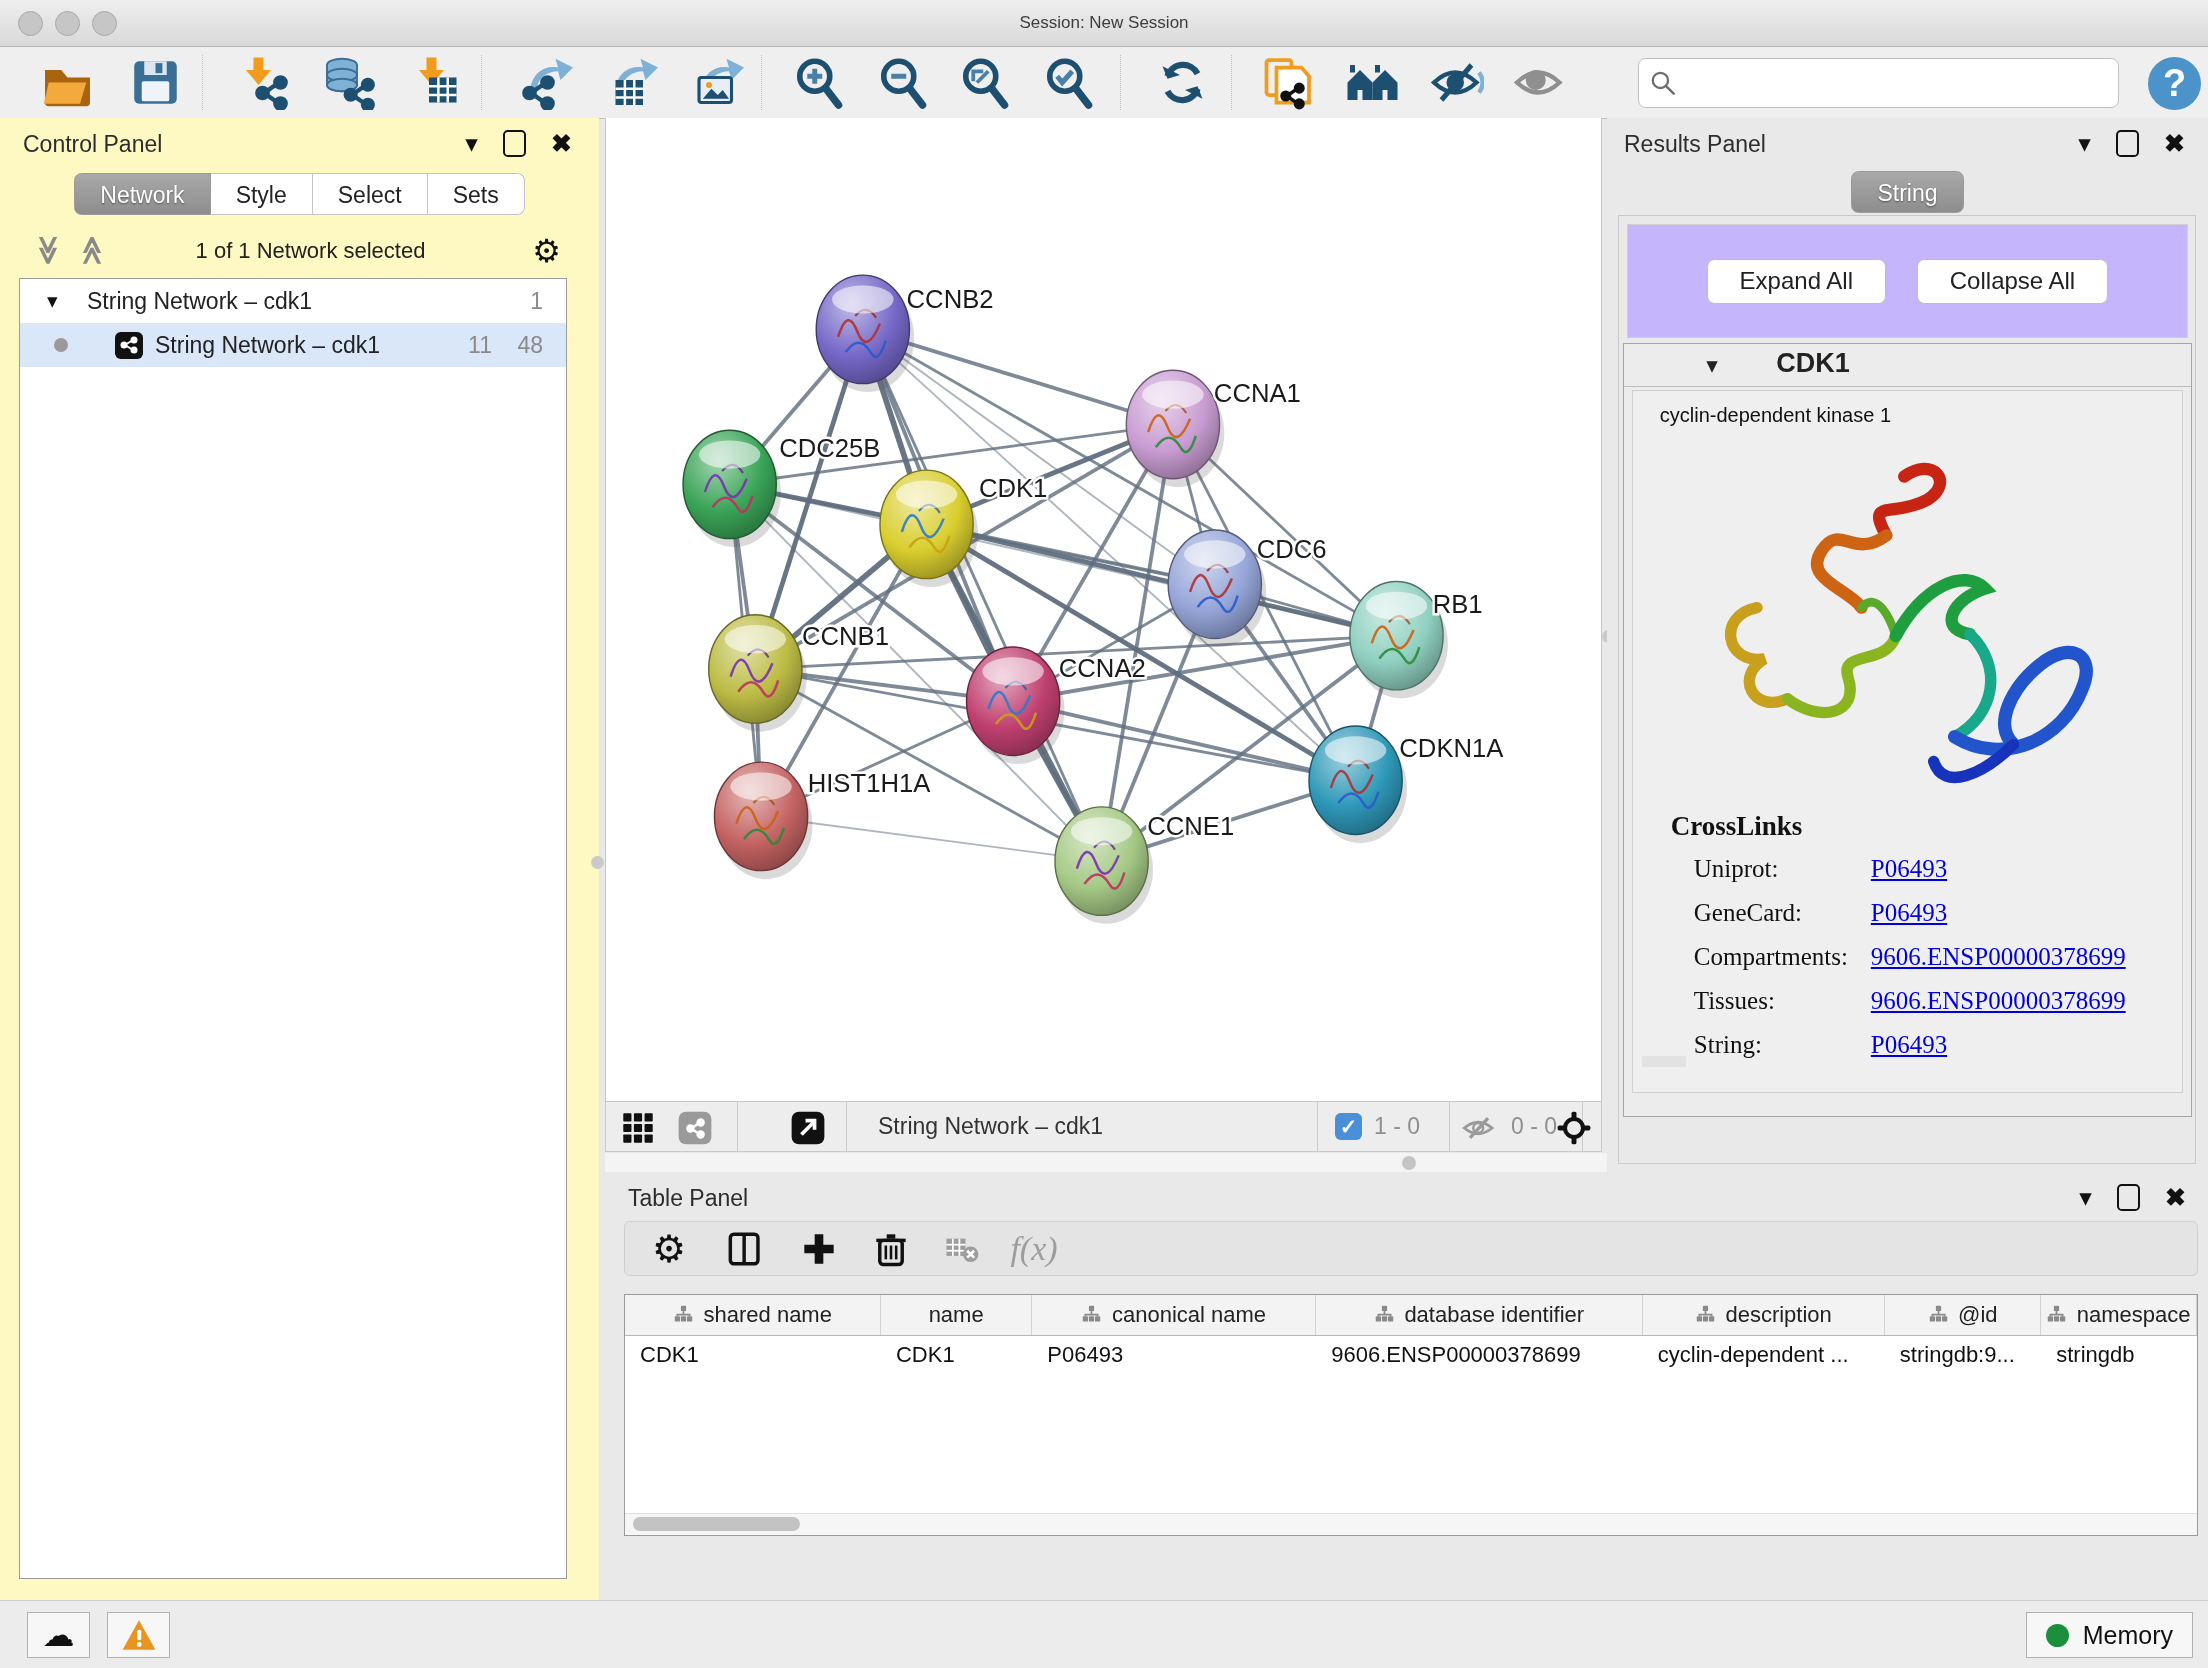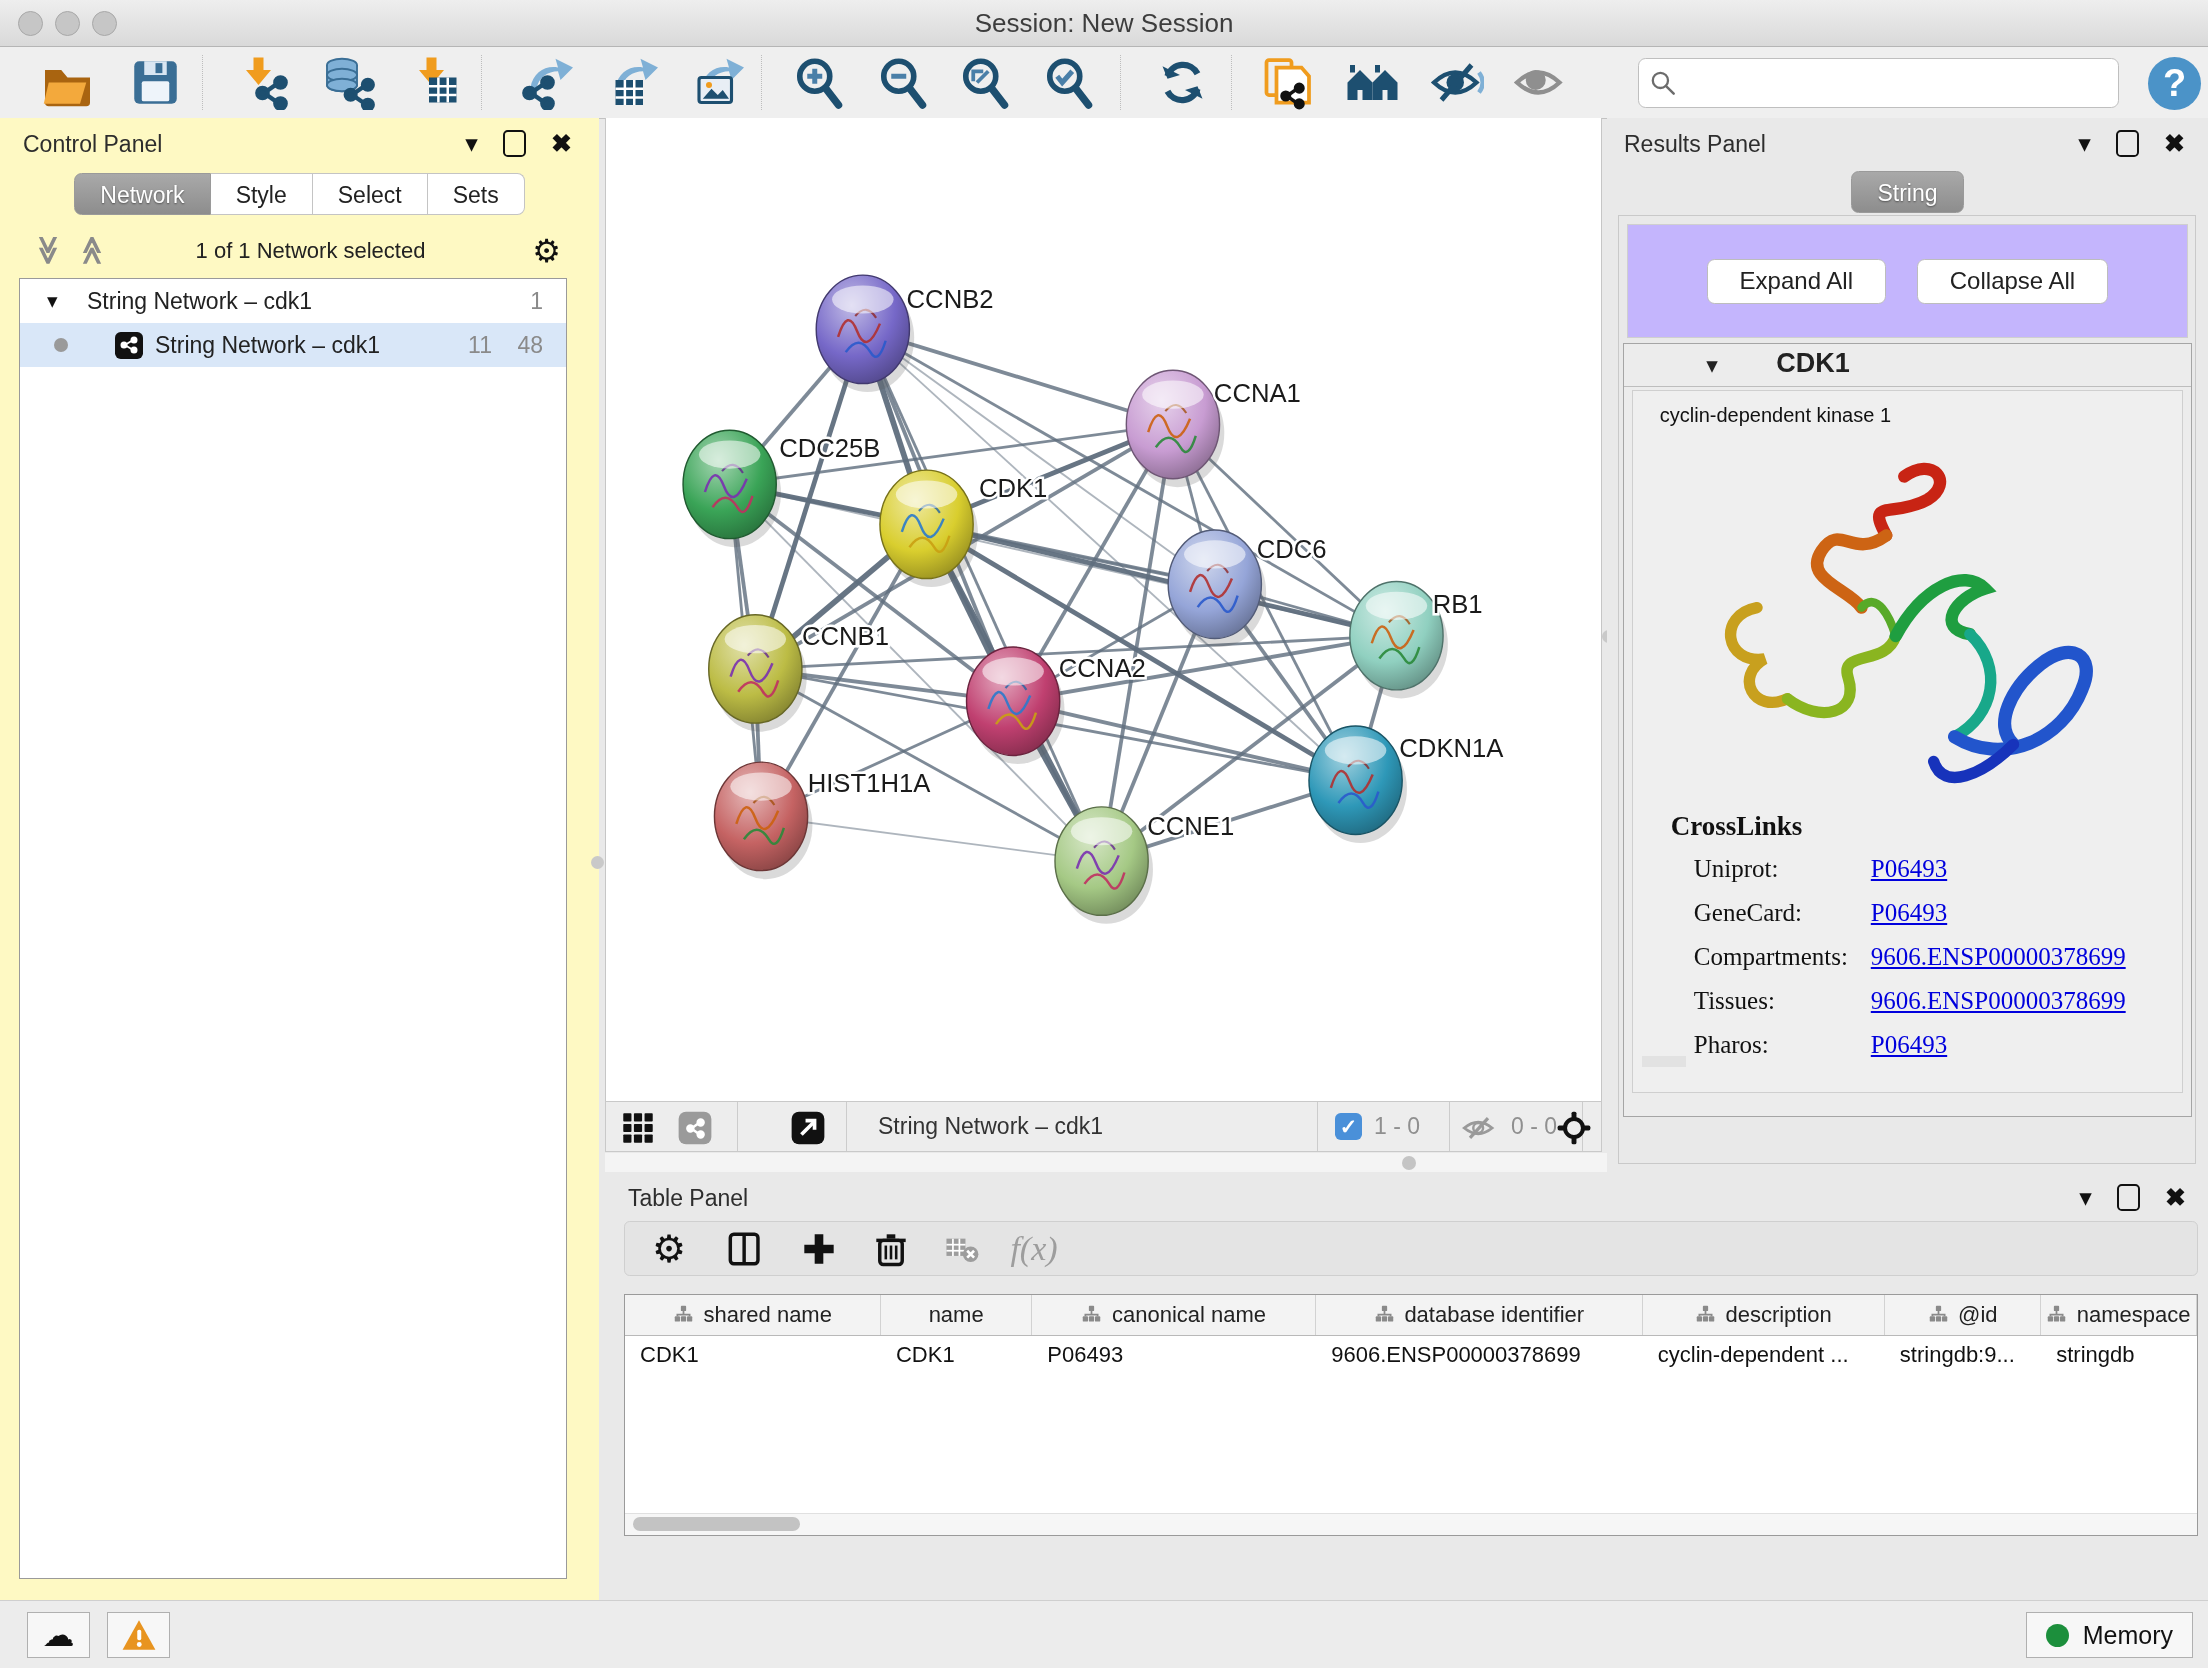--- a/index.html
+++ b/index.html
@@ -1,21 +1,21 @@
 <!DOCTYPE html>
 <html style="font-size:15px"><head>
 <meta charset="utf-8">
 <style>
   html,body{margin:0;padding:0;background:#d0d0d0;}
   .app{position:relative;width:2208px;height:1668px;background:#e9e9e9;font-family:"Liberation Sans",sans-serif;overflow:hidden;color:#222;}
   
   .titlebar{position:absolute;left:0;top:0;width:100%;height:46px;background:linear-gradient(#eeeeee,#d9d9d9);border-bottom:1px solid #b5b5b5;}
   .traffic{position:absolute;left:0;top:0;height:46px;}
   .traffic span{position:absolute;top:10.5px;width:25px;height:25px;border-radius:50%;background:#c6c6c6;border:1px solid #a8a8a8;box-sizing:border-box;}
-  .title{position:absolute;left:0;right:0;top:0;height:46px;line-height:46px;text-align:center;font-size:26px;color:#3d3d3d;}
+  .title{position:absolute;left:0;right:0;top:0;height:46px;line-height:46px;text-align:center;font-size:17px;color:#3d3d3d;}
   
   .toolbar{position:absolute;left:0;top:47px;width:100%;height:71px;background:#efefef;border-bottom:1px solid #c2c2c2;}
   .tbi{position:absolute;top:5.7px;width:59px;height:59px;display:flex;align-items:center;justify-content:center;}
   .tbi svg{width:55px;height:55px;}
   .tb-sep{position:absolute;top:7.6px;height:55px;border-left:1.9px dotted #bdbdbd;}
   .searchbox{position:absolute;left:1638px;top:11.4px;width:479px;height:48px;background:#ffffff;border:1px solid #bfbfbf;border-radius:7.6px;display:flex;align-items:center;}
   .searchbox svg{width:28.5px;height:28.5px;margin:0 9.5px;flex:none;}
   .searchbox input{border:none;outline:none;flex:1;font-size:23px;font-family:"Liberation Sans",sans-serif;background:transparent;}
   .help-btn{position:absolute;left:2148px;top:9.5px;width:53px;height:53px;border-radius:50%;background:#4b93c8;color:#fff;font-size:38px;font-weight:bold;text-align:center;line-height:53px;}
   
@@ -675,21 +675,21 @@
               </div>
               <div class="xl-row">
      <span class="l">Compartments:</span>
      <span class="v">9606.ENSP00000378699</span>
               </div>
               <div class="xl-row">
      <span class="l">Tissues:</span>
      <span class="v">9606.ENSP00000378699</span>
               </div>
               <div class="xl-row">
-     <span class="l">Pharos:</span>
+     <span class="l">String:</span>
      <span class="v">P06493</span>
               </div>
             </div>
           <div class="rp-stub"></div>
         </div>
       </div>
     </div>
   </div>
 
   <div class="table-panel">

